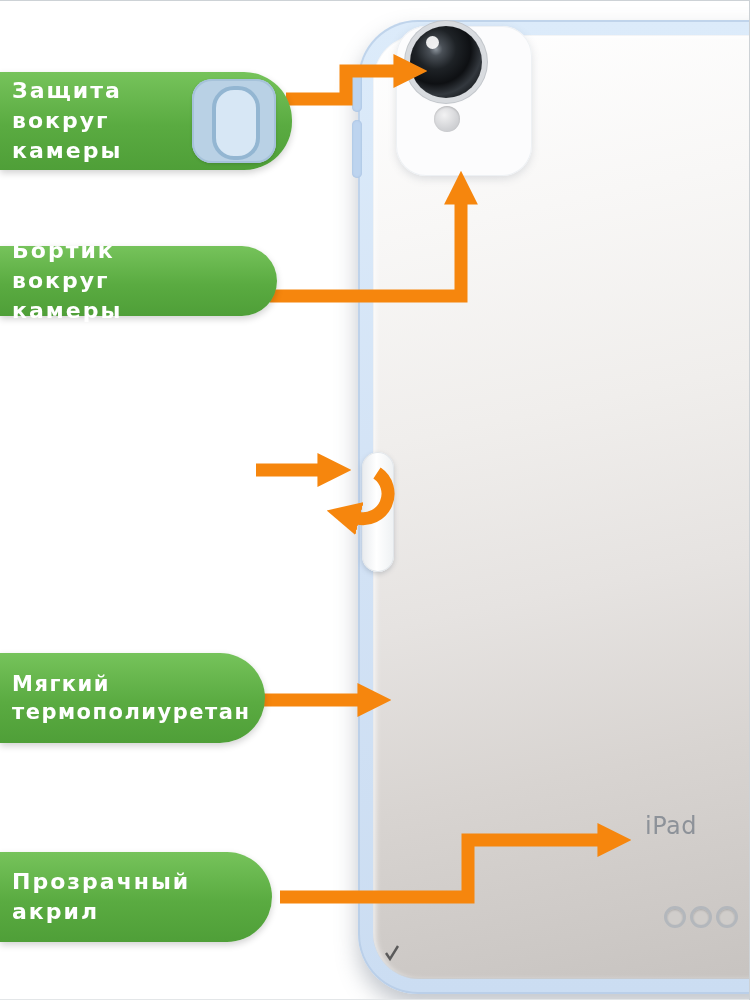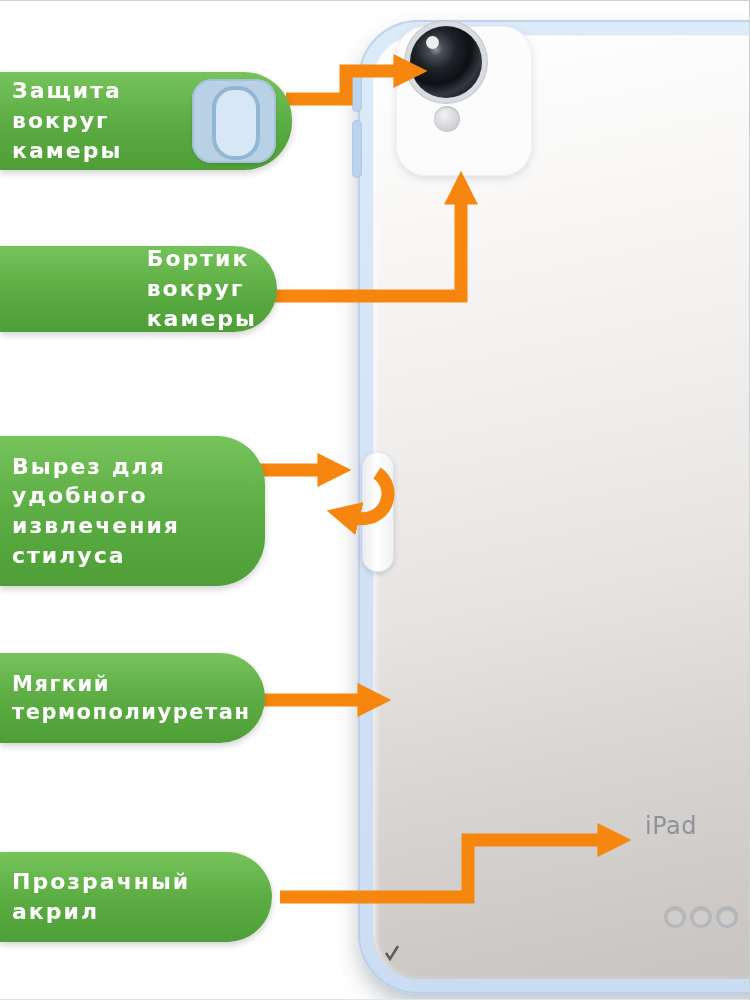--- a/index.html
+++ b/index.html
@@ -68,21 +68,21 @@
   .label{
     position:absolute;left:0;z-index:3;display:flex;align-items:center;
     background:linear-gradient(180deg,#76c35b 0%,#5aab41 55%,#4f9f38 100%);
     border-radius:0 48px 48px 0;
     color:#ffffff;font-weight:700;font-size:22px;line-height:1.35;letter-spacing:2px;
     padding:0 20px 0 12px;box-sizing:border-box;
     box-shadow:0 3px 7px rgba(0,0,0,.18);
   }
   .label-text{white-space:pre-line;}
   .l1{top:60px;height:98px;width:292px;margin-top:12px;}
-  .l2{top:246px;height:86px;width:277px;justify-content:flex-end;}
+  .l2{top:246px;height:70px;width:277px;}
   .l3{top:436px;height:150px;width:265px;}
   .l4{top:653px;height:90px;width:265px;font-size:21px;letter-spacing:1.5px;}
   .l5{top:852px;height:90px;width:272px;}
   .cover{
     position:absolute;right:16px;top:7px;width:84px;height:84px;border-radius:20px;
     background:#b9d1e5;
     box-shadow:inset 0 0 0 2px #a6c2da, 0 1px 3px rgba(0,0,0,.15);
   }
   .cover-hole{
     position:absolute;left:20px;top:7px;width:40px;height:66px;border-radius:22px;
@@ -139,26 +139,20 @@
 камеры</span>
     <div class="cover">
       <div class="cover-hole"></div>
     </div>
   </div>
   <div class="label l2">
     <span class="label-text">Бортик
 вокруг
 камеры</span>
   </div>
-  <div class="label l3">
-    <span class="label-text">Вырез для
-удобного
-извлечения
-стилуса</span>
-  </div>
   <div class="label l5">
     <span class="label-text">Прозрачный
 акрил</span>
   </div>
   <div class="label l4">
     <span class="label-text">Мягкий
 термополиуретан</span>
   </div>
 
   <div class="frame-lines"></div>

